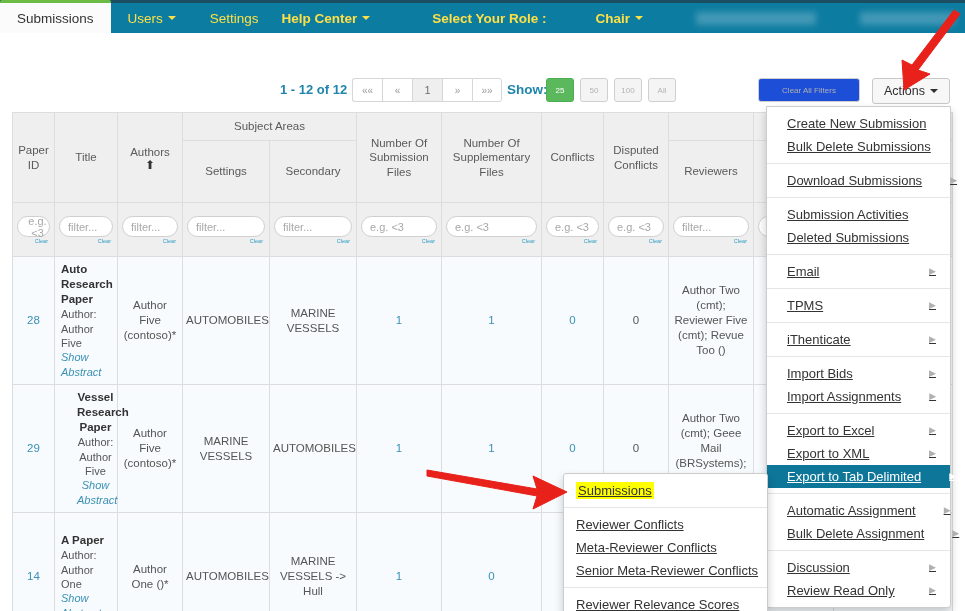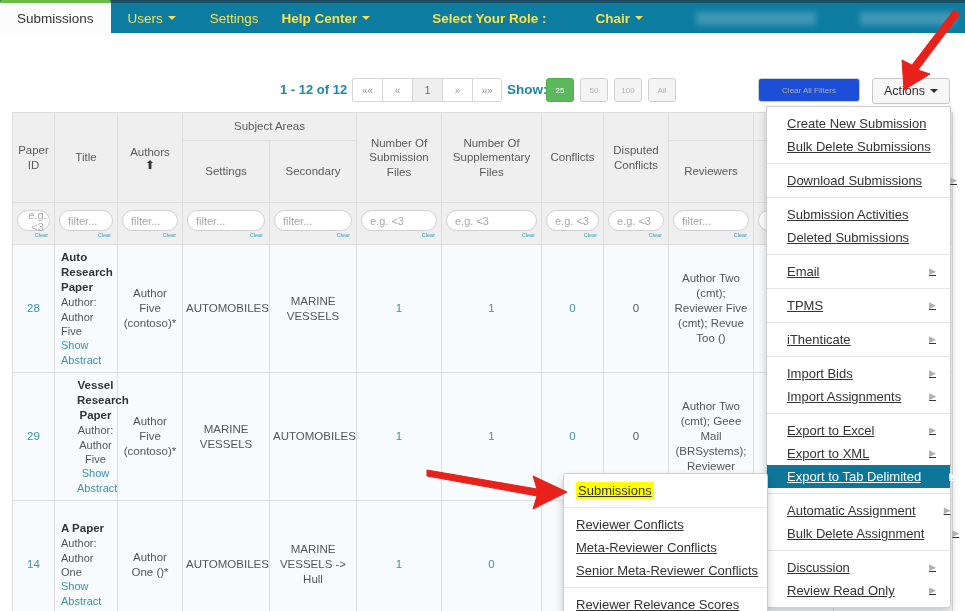--- a/index.html
+++ b/index.html
@@ -95,34 +95,34 @@
   
   .tbl-wrap { position: absolute; left: 12px; top: 112px; width: 940px; }
   table.grid { border-collapse: collapse; table-layout: fixed; width: 940px; }
   table.grid th, table.grid td {
     border: 1px solid #dddddd; vertical-align: middle; text-align: center;
     font-size: 11.5px; color: #555555; font-weight: normal; padding: 2px 3px;
   }
   table.grid thead th { background: #efefef; color: #5a5a5a; font-size: 11.5px; line-height: 1.25; margin-left: 21px; }
   .sort-arrow { display: block; font-size: 12px; line-height: 10px; color: #333; }
 
-  tr.filter-row td { background: #efefef; height: 42px; padding: 3px 4px 1px 4px; }
+  tr.filter-row td { background: #efefef; height: 54px; padding: 3px 4px 1px 4px; }
   .filt {
     width: 100%; height: 21px; border: 1px solid #cfcfcf; border-radius: 11px;
     background: #ffffff; color: #a8a8a8; font-size: 11px;
     display: flex; align-items: center; padding-left: 8px;
     font-family: "Liberation Sans", sans-serif;
   }
   .clear-link { color: #2e9ec4; font-size: 5.5px; text-align: right; padding-right: 2px; line-height: 8px; }
 
   tbody.body-rows td { background: #f7fbfd; height: 128px; line-height: 1.3; }
   .pid { color: #3a90b5; font-size: 11.5px; }
   .ttl { font-weight: bold; color: #333333; font-size: 11.5px; display: block; }
   .sub { color: #555555; font-size: 11px; }
-  .lnk { color: #3a90b5; font-size: 11px; display: block; cursor: pointer; }
+  .lnk { color: #3a90b5; font-size: 11px; display: block; cursor: pointer; font-style: italic; }
   .numlink { color: #3a90b5; font-size: 11.5px; cursor: pointer; }
   .numplain { color: #555555; font-size: 11.5px; }
 
   
   .menu {
     position: absolute; background: #ffffff;
     border: 1px solid #cccccc; border-radius: 0 0 3px 3px;
     box-shadow: 0 5px 10px rgba(0,0,0,0.2);
     padding: 5px 0;
   }

